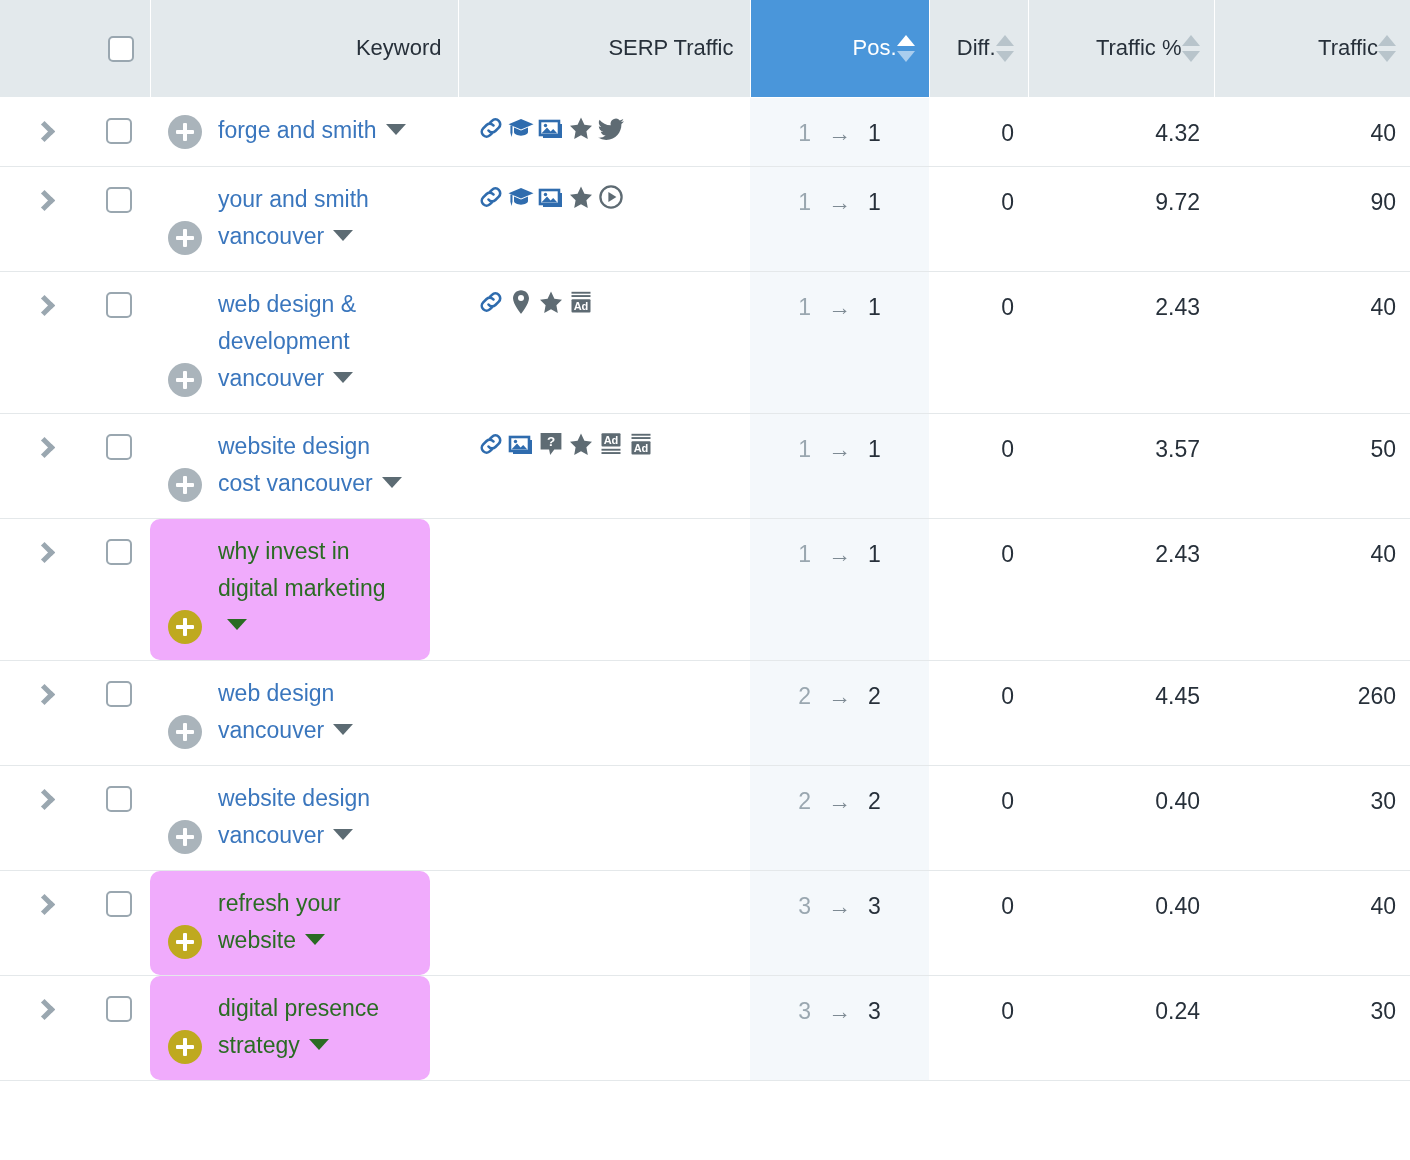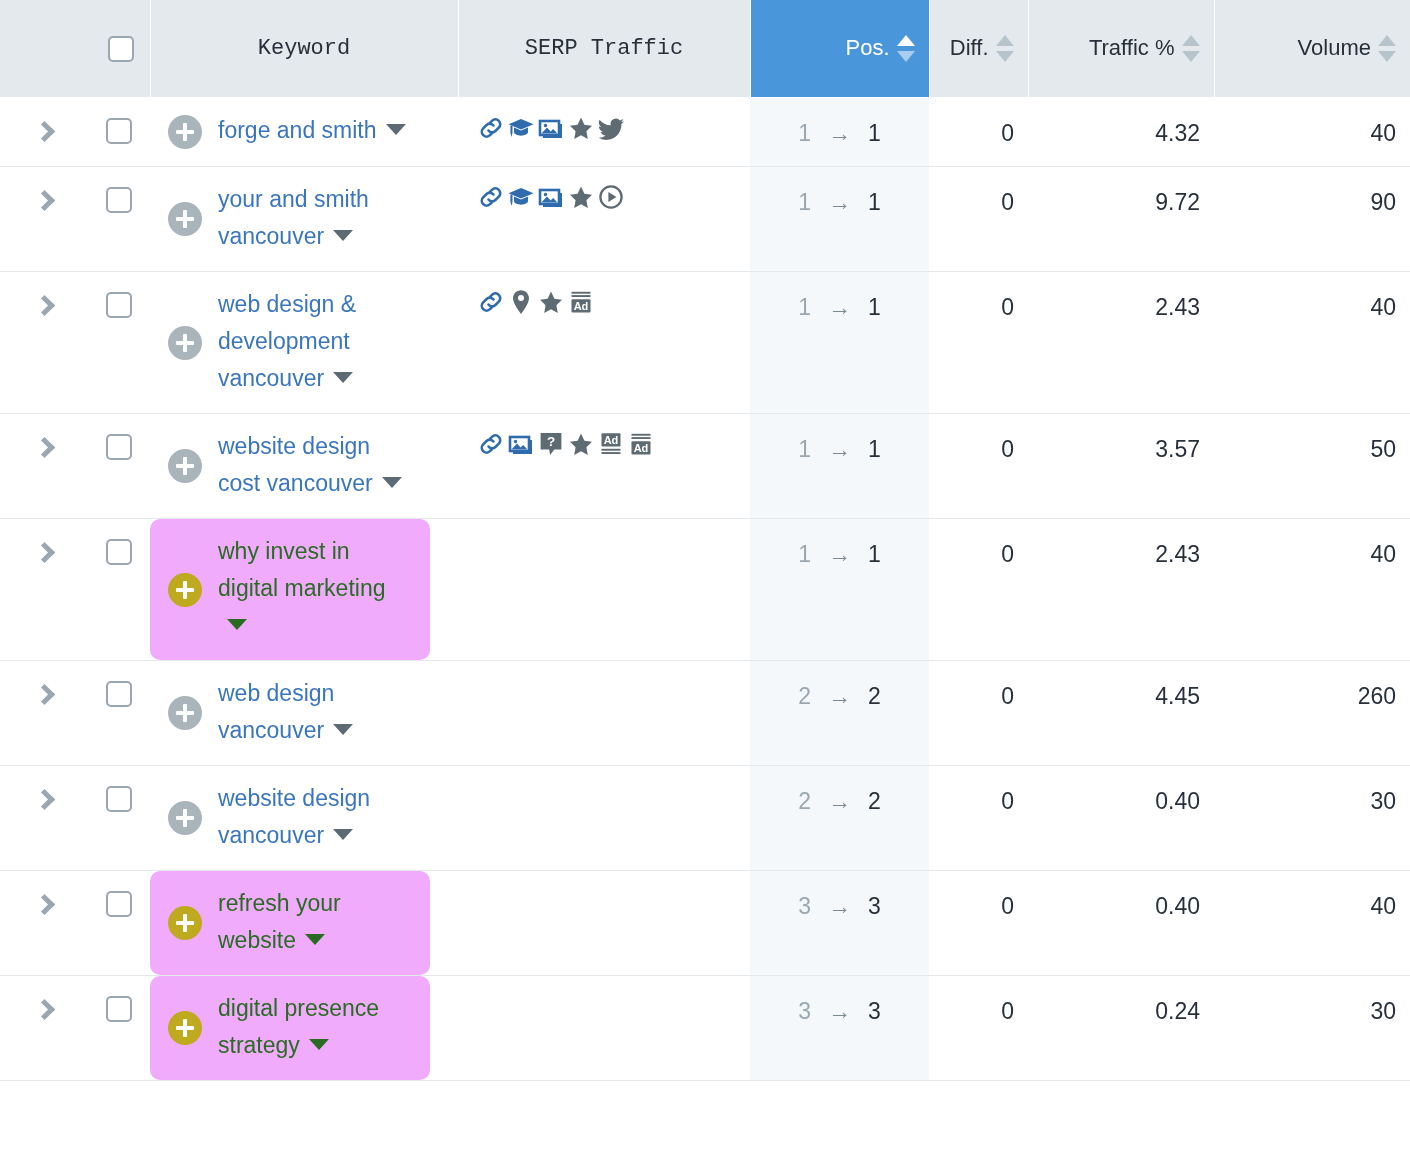--- a/index.html
+++ b/index.html
@@ -47,36 +47,35 @@
     color: #27303a;
     vertical-align: middle;
     position: relative;
   }
   thead th.h-exp { border-right: none; padding: 0; }
   thead th.h-chk {
     border-right: 1px solid #ffffff;
     text-align: right;
     padding-right: 16px;
   }
-  thead th.h-kw, thead th.h-serp { text-align: center; font-family: Liberation Mono, monospace; }
+  thead th.h-kw, thead th.h-serp { text-align: right; }
   thead th.h-num { text-align: right; padding-right: 14px; padding-left: 8px; }
   thead th.h-pos {
     background: #4a96da;
     color: #ffffff;
     text-align: right;
     padding-right: 14px;
     border-right: 1px solid #ffffff;
   }
   thead th.h-vol { border-right: none; }
 
   .hdr-inner {
     display: inline-flex;
     align-items: center;
     justify-content: flex-end;
-    gap: 7px;
     white-space: nowrap;
   }
   .hdr-label { display: inline-block; }
 
   
   .sortarrows {
     display: inline-flex;
     flex-direction: column;
     gap: 5px;
     line-height: 0;
@@ -126,21 +125,21 @@
     border-right: 5px solid #9aa7b0;
     border-bottom: 5px solid #9aa7b0;
     transform: rotate(-45deg);
     margin-top: 6px;
     cursor: pointer;
   }
 
   
   .kw-wrap {
     display: inline-flex;
-    align-items: center;
+    align-items: flex-end;
     gap: 16px;
     padding: 14px 16px 16px 18px;
     border-radius: 10px;
     max-width: 100%;
   }
   .kw-wrap.hl { background: #f0abfc; }
 
   .plus-btn {
     flex: 0 0 auto;
     width: 34px; height: 34px;
@@ -258,21 +257,21 @@
           <span class="hdr-inner">
             <span class="hdr-label">Traffic %</span>
             <span class="sortarrows">
               <span class="up"></span>
               <span class="dn"></span>
             </span>
           </span>
         </th>
         <th class="h-num h-vol">
           <span class="hdr-inner">
-            <span class="hdr-label">Volume</span>
+            <span class="hdr-label">Traffic</span>
             <span class="sortarrows">
               <span class="up"></span>
               <span class="dn"></span>
             </span>
           </span>
         </th>
       </tr>
     </thead>
     <tbody id="tbody">
         <tr>

